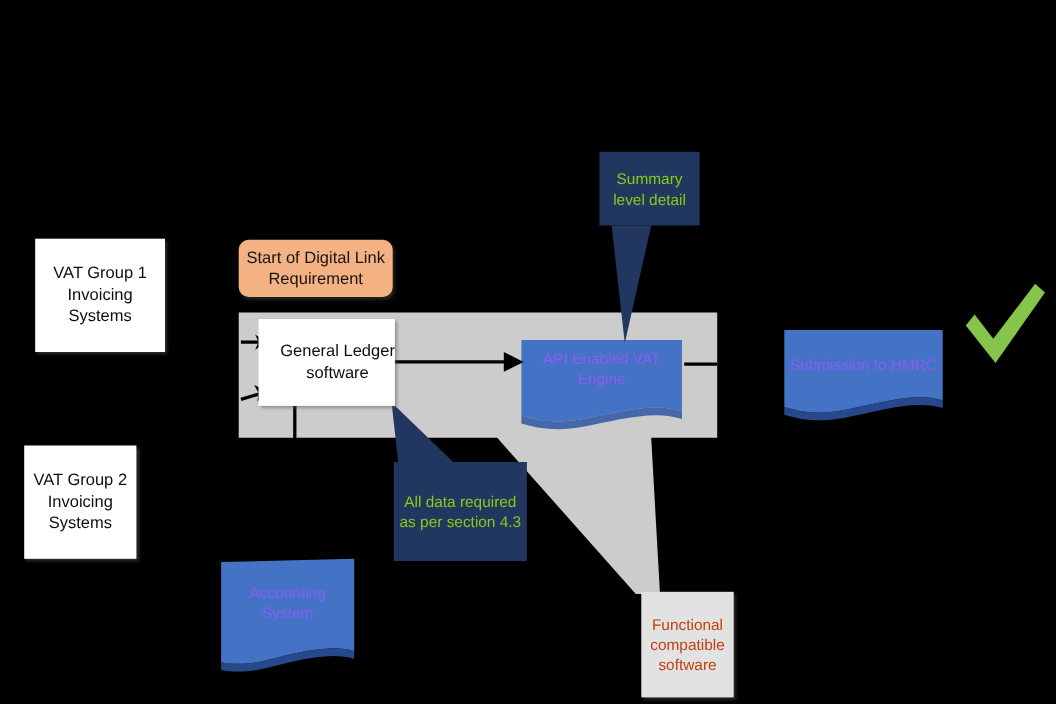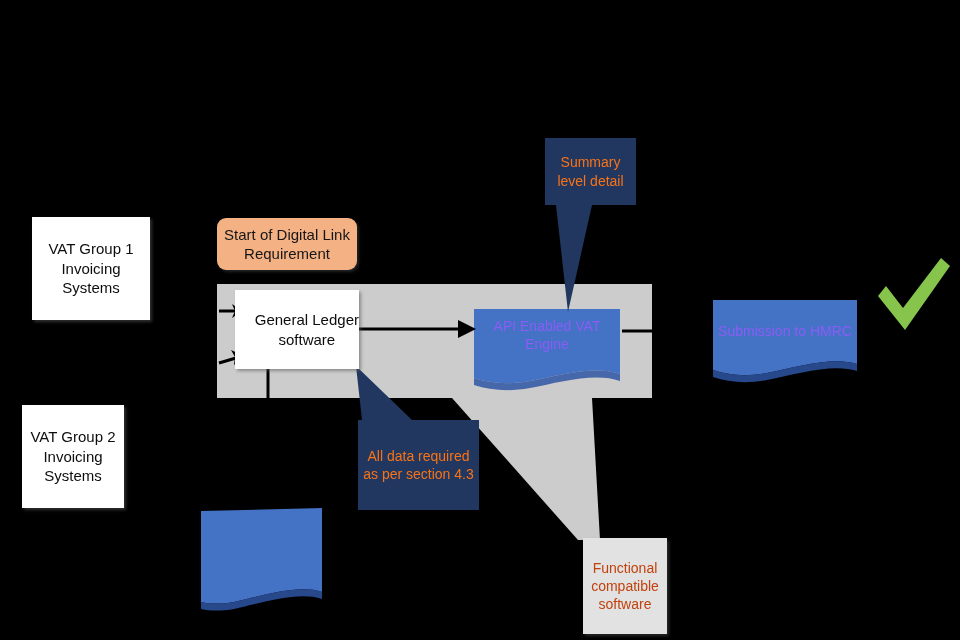--- a/index.html
+++ b/index.html
@@ -14,21 +14,21 @@
   
   .white-box{background:#ffffff;color:#0d0d0d;font-size:15px;
              box-shadow:2px 2px 3px rgba(90,90,90,.55);}
   
   .orange-box{background:#f4b183;color:#161616;font-size:15px;border-radius:9px;
               box-shadow:2px 2px 3px rgba(70,70,70,.5);}
   
   .grey-box{background:#e2e2e2;color:#c2410c;font-size:14px;
             box-shadow:2px 2px 3px rgba(80,80,80,.5);}
   
-  .navy-box{background:#21375f;color:#f97316;font-size:14px;}
+  .navy-box{background:#21375f;color:#84cc16;font-size:14px;}
   
   .wave-label{color:#8b5cf6;font-size:14px;background:transparent;}
 
   .lbl{pointer-events:none;}
 </style>
 </head>
 <body>
 
 <div id="stage">
 
@@ -109,20 +109,26 @@
     <div class="lbl">
       <div>General Ledger</div>
       <div>software</div>
     </div>
   </div>
 
   <div class="node wave-label" style="left:474px;top:309px;width:146px;height:52px;">
     <div class="lbl">API Enabled VAT Engine</div>
   </div>
 
+  <div class="node wave-label" style="left:201px;top:515px;width:121px;height:66px;">
+    <div class="lbl">
+      <div>Accounting</div>
+      <div>System</div>
+    </div>
+  </div>
 
   <div class="node wave-label" style="left:713px;top:303px;width:144px;height:56px;">
     <div class="lbl">Submission to HMRC</div>
   </div>
 
   <div class="node grey-box" style="left:583px;top:538px;width:84px;height:96px;">
     <div class="lbl">
       <div>Functional</div>
       <div>compatible</div>
       <div>software</div>

